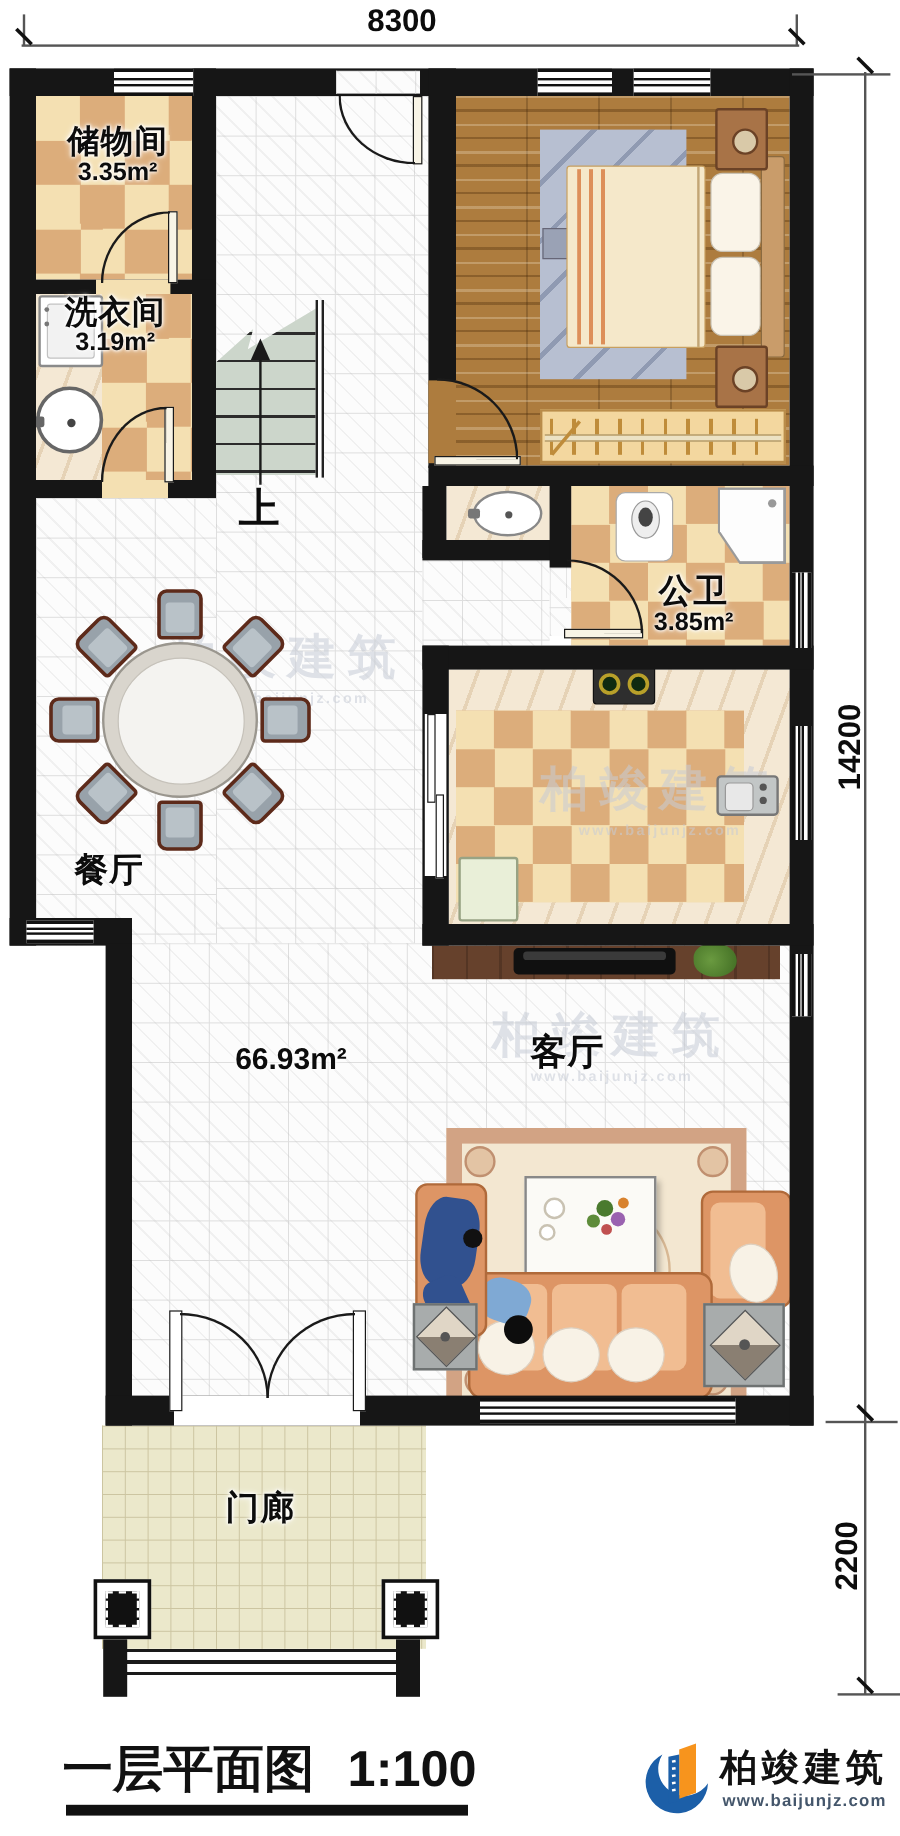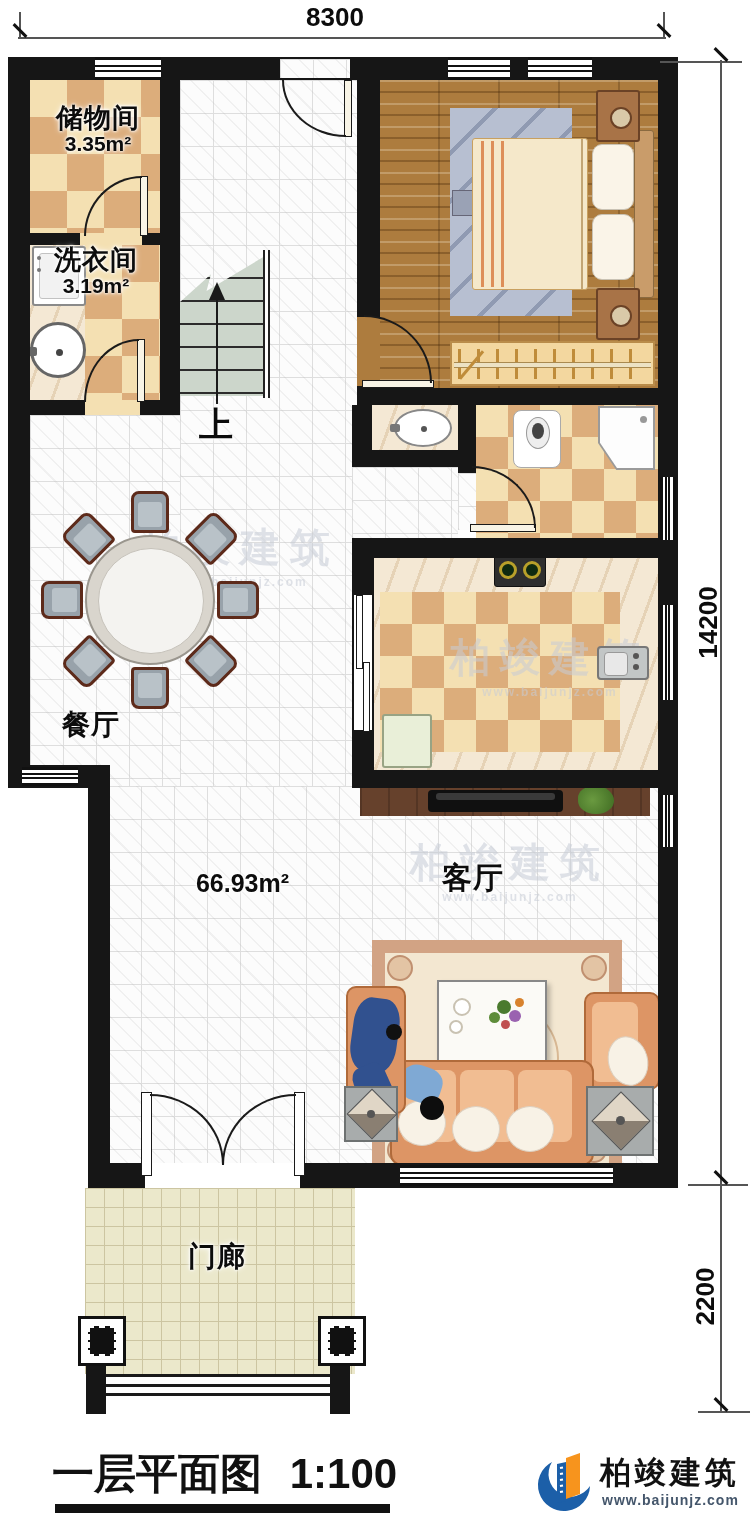--- a/index.html
+++ b/index.html
@@ -304,20 +304,24 @@
   <div class="abs" style="left:104px;top:1374px;width:228px;height:28px;z-index:3;background:repeating-linear-gradient(180deg,#1a1a1a 0 3px, transparent 3px 9.5px);"></div>
 
   <div class="abs room-label" style="left:42px;top:104px;width:112px;">
     <div class="rname" style="font-size:27px;">储物间</div>
     <div class="rarea">3.35m²</div>
   </div>
   <div class="abs room-label" style="left:40px;top:246px;width:112px;">
     <div class="rname" style="font-size:27px;">洗衣间</div>
     <div class="rarea">3.19m²</div>
   </div>
+  <div class="abs room-label" style="left:518px;top:478px;width:120px;">
+    <div class="rname">公卫</div>
+    <div class="rarea">3.85m²</div>
+  </div>
   <div class="abs room-label" style="left:48px;top:710px;width:86px;">
     <div class="rname">餐厅</div>
   </div>
   <div class="abs room-label" style="left:425px;top:862px;width:96px;">
     <div class="rname" style="font-size:30px;">客厅</div>
   </div>
   <div class="abs room-label" style="left:180px;top:870px;width:125px;">
     <div class="rarea" style="font-size:25px;">66.93m²</div>
   </div>
   <div class="abs room-label" style="left:172px;top:1242px;width:90px;">

